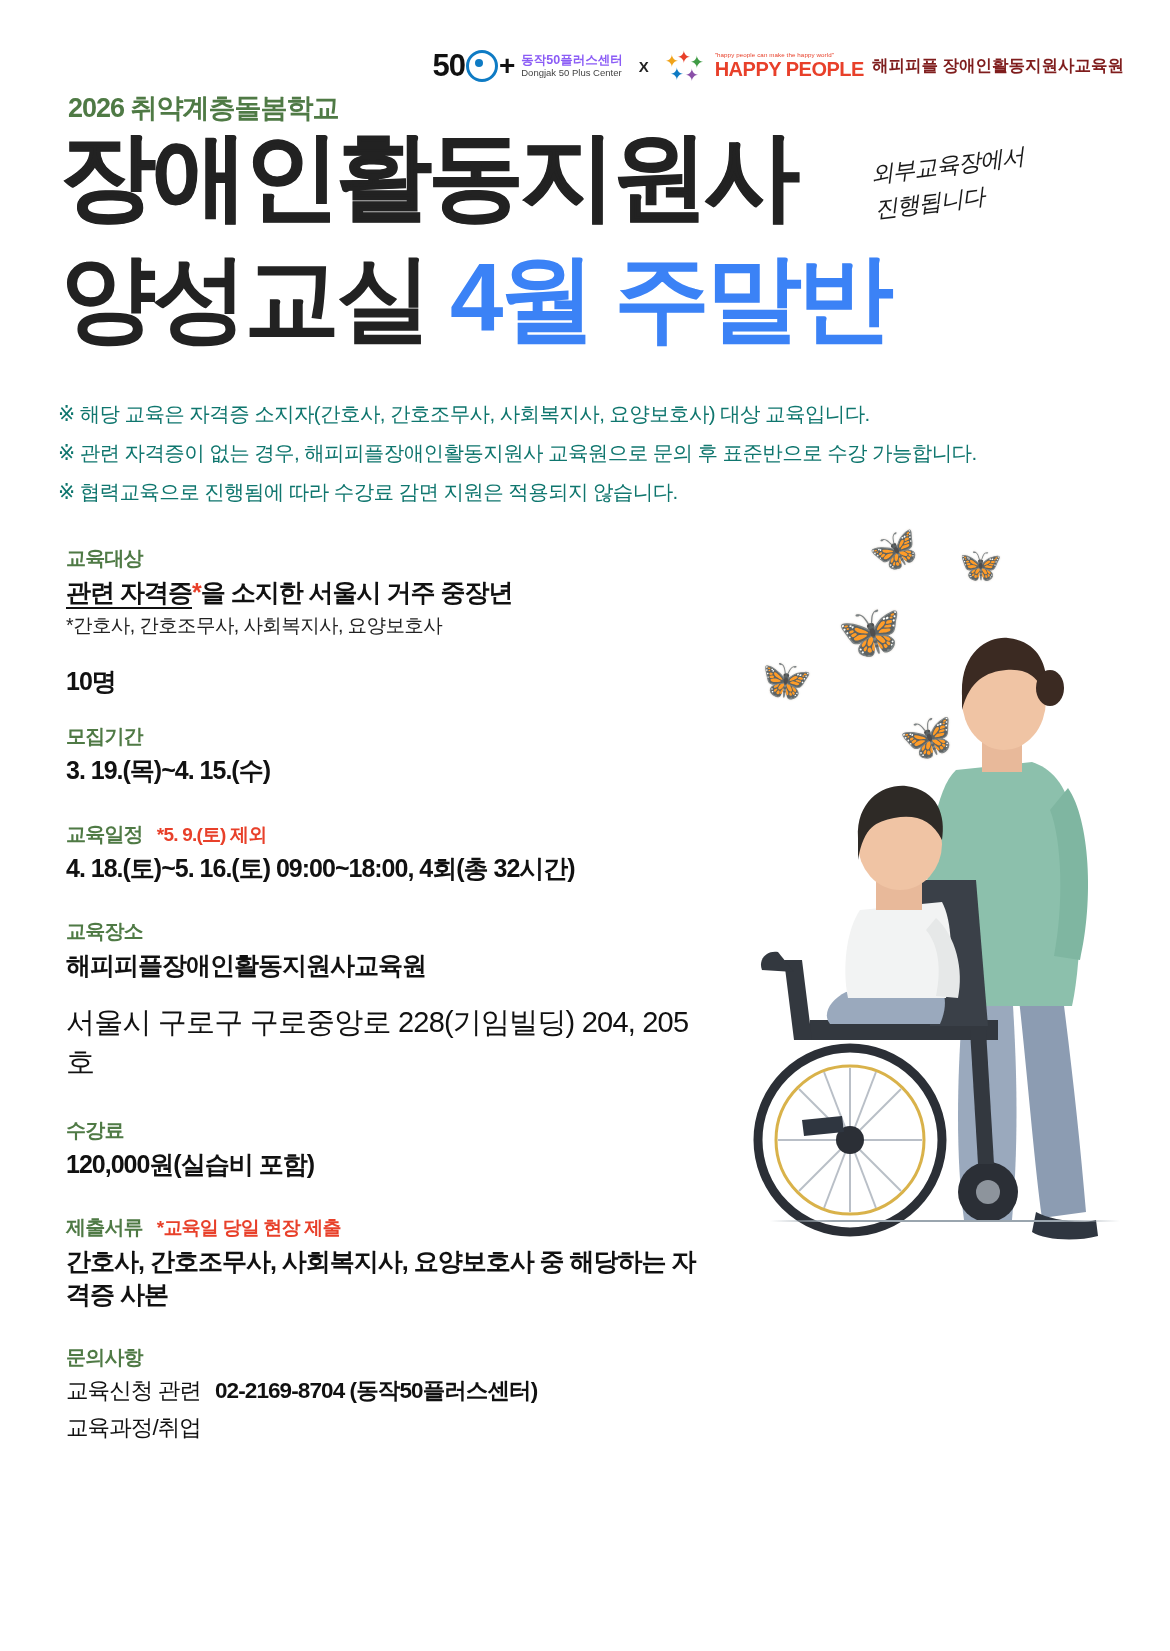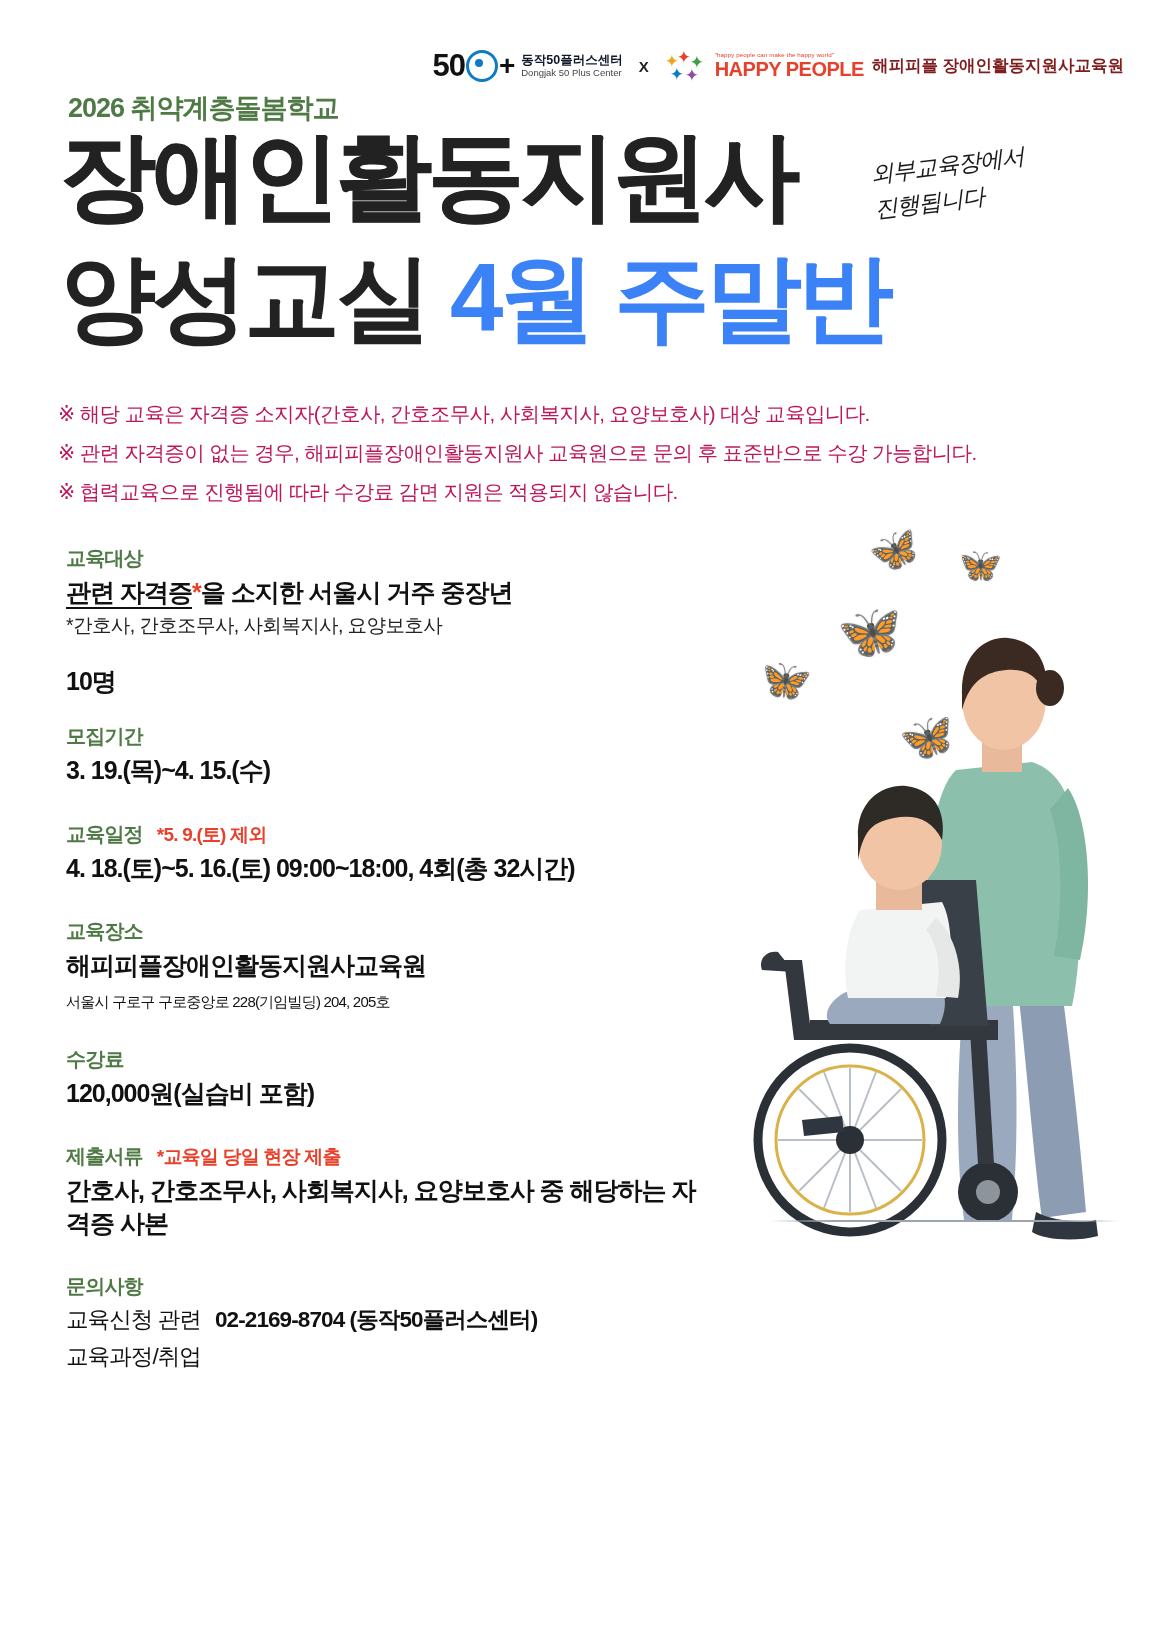--- a/index.html
+++ b/index.html
@@ -64,21 +64,21 @@
   .logo-50plus .plus {
     color: #111;
     font-size: 28px;
     font-weight: bold;
   }
   .logo-50plus .txt {
     line-height: 1.15;
   }
   .logo-50plus .txt .ko {
     font-size: 12.5px;
-    color: #0f172a;
+    color: #8b5cf6;
     font-weight: 600;
     white-space: nowrap;
   }
   .logo-50plus .txt .en {
     font-size: 9.5px;
     color: #444;
     white-space: nowrap;
   }
   .logo-x {
     font-size: 15px;
@@ -175,21 +175,21 @@
   
   .notes {
     position: absolute;
     left: 58px;
     top: 400px;
     width: 1060px;
   }
   .notes p {
     margin: 0 0 11px 0;
     font-size: 20.5px;
-    color: #be185d;
+    color: #0f766e;
     letter-spacing: -.6px;
   }
 
   
   .info {
     position: absolute;
     left: 66px;
     top: 545px;
     width: 640px;
   }
@@ -221,24 +221,24 @@
     padding-bottom: 1px;
   }
   .val .red-star { color: #e8402a; }
   .sub {
     font-size: 19.5px;
     color: #222;
     letter-spacing: -.6px;
     margin-top: 3px;
   }
   .subline {
-    font-size: 15px;
+    font-size: 29px;
     color: #111;
     letter-spacing: -.8px;
-    margin-top: 11px;
+    margin-top: 21px;
   }
 
   .blk.sp-top { margin-top: 34px; }
 
   
   .contact { margin-top: 4px; }
   .contact-row {
     font-size: 22.5px;
     letter-spacing: -.9px;
     color: #111;

